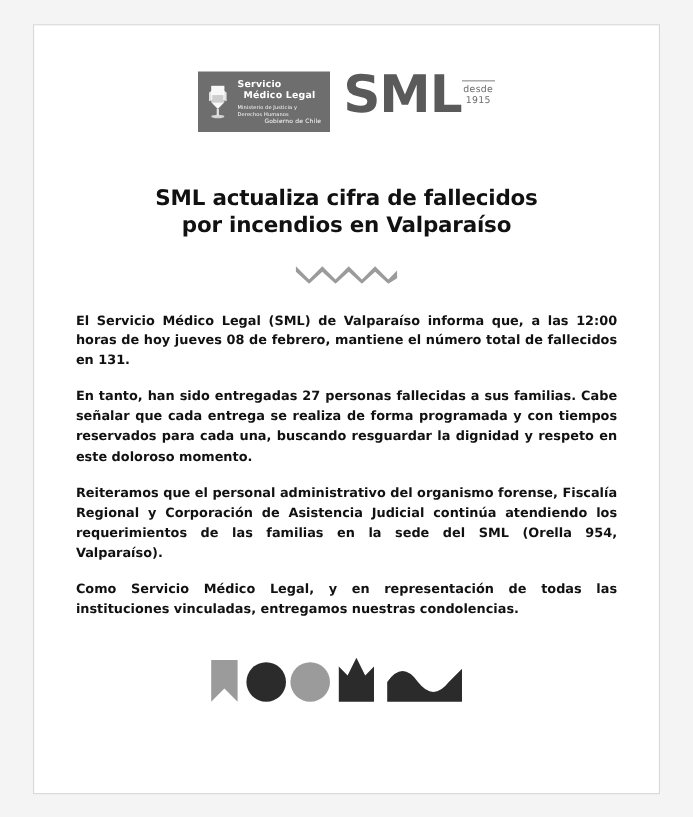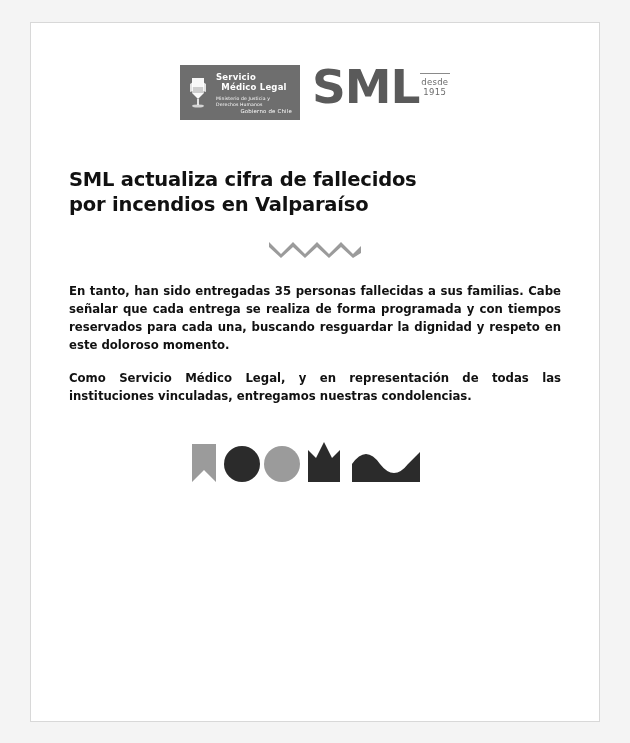--- a/index.html
+++ b/index.html
@@ -114,20 +114,21 @@
     color: #6b6b6b;
     text-align: center;
     margin-top: 8px;
     border-top: 1px solid #8a8a8a;
     padding-top: 3px;
     letter-spacing: .3px;
   }
 
   
   .title {
+    text-align: center;
     font-size: 19.5px;
     font-weight: bold;
     color: #111;
     line-height: 1.28;
     margin-top: 48px;
     letter-spacing: -0.2px;
   }
 
   
   .divider {
@@ -198,21 +199,23 @@
         <div>por incendios en Valparaíso</div>
       </div>
 
       <div class="divider">
         <svg width="96" height="18" viewBox="0 0 96 18">
           <path d="M2 2 L14 14 L26 2 L38 14 L50 2 L62 14 L74 2 L86 14 L94 6 L94 13 L86 18 L74 7 L62 18 L50 7 L38 18 L26 7 L14 18 L2 7 Z" fill="#9b9b9b"></path>
         </svg>
       </div>
 
       <div class="body-text">
-        <p class="para">En tanto, han sido entregadas 35 personas fallecidas a sus familias. Cabe señalar que cada entrega se realiza de forma programada y con tiempos reservados para cada una, buscando resguardar la dignidad y respeto en este doloroso momento.</p>
+        <p class="para">El Servicio Médico Legal (SML) de Valparaíso informa que, a las 12:00 horas de hoy jueves 08 de febrero, mantiene el número total de fallecidos en 131.</p>
+        <p class="para">En tanto, han sido entregadas 27 personas fallecidas a sus familias. Cabe señalar que cada entrega se realiza de forma programada y con tiempos reservados para cada una, buscando resguardar la dignidad y respeto en este doloroso momento.</p>
+        <p class="para">Reiteramos que el personal administrativo del organismo forense, Fiscalía Regional y Corporación de Asistencia Judicial continúa atendiendo los requerimientos de las familias en la sede del SML (Orella 954, Valparaíso).</p>
         <p class="para">Como Servicio Médico Legal, y en representación de todas las instituciones vinculadas, entregamos nuestras condolencias.</p>
       </div>
 
       <div class="footer-shapes">
         <svg width="250" height="44" viewBox="0 0 250 44">
 
           <g>
             <path d="M2 4 L26 4 L26 42 L14 30 L2 42 Z" fill="#9b9b9b"></path>
           </g>
 

